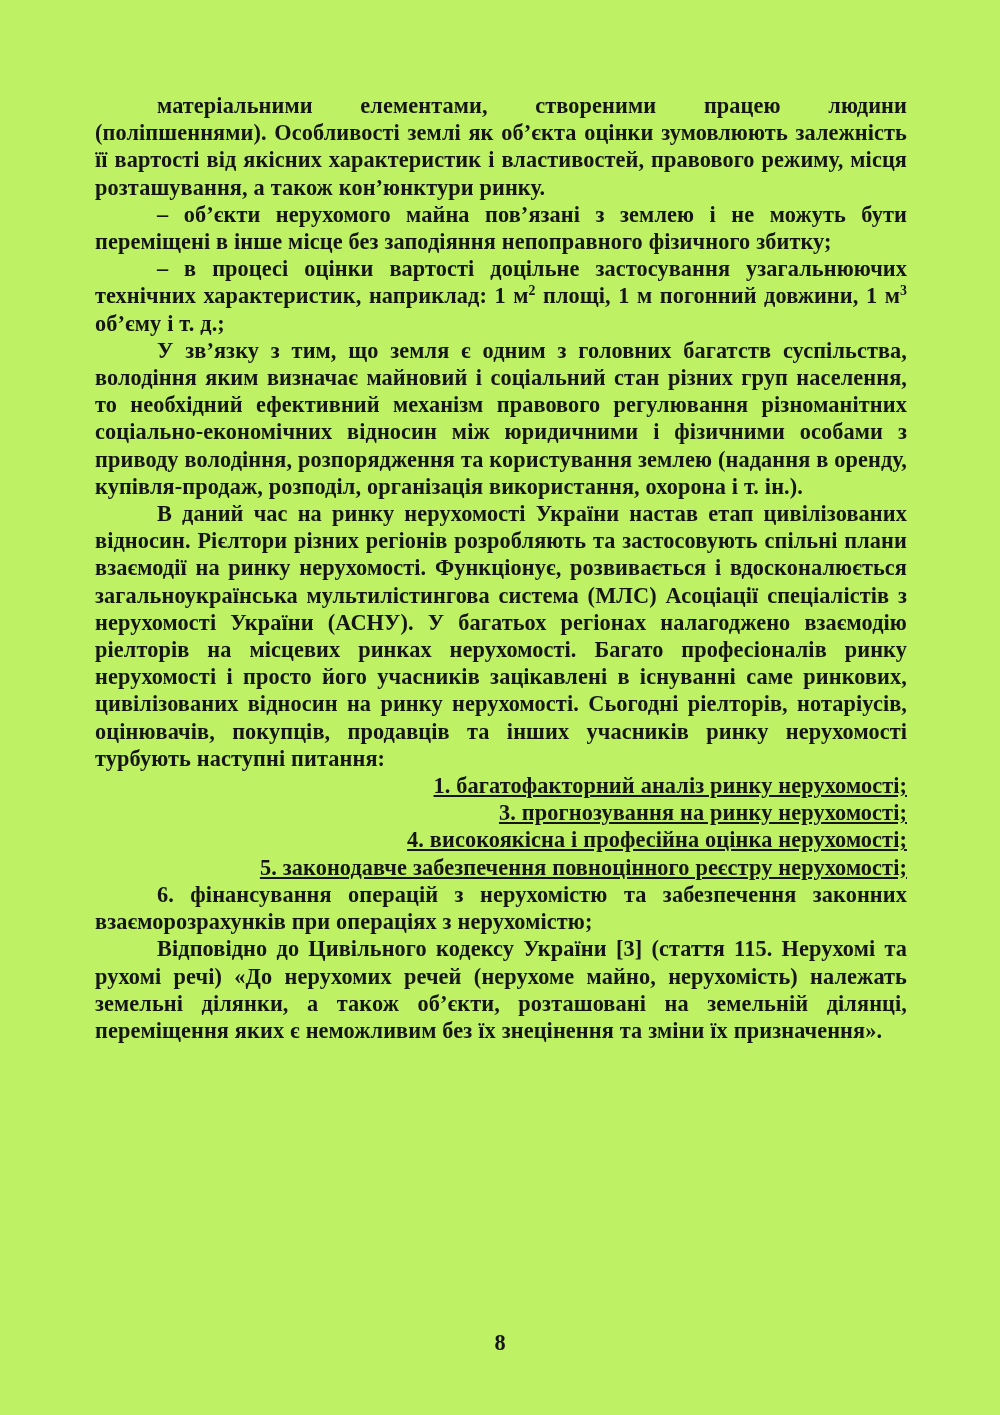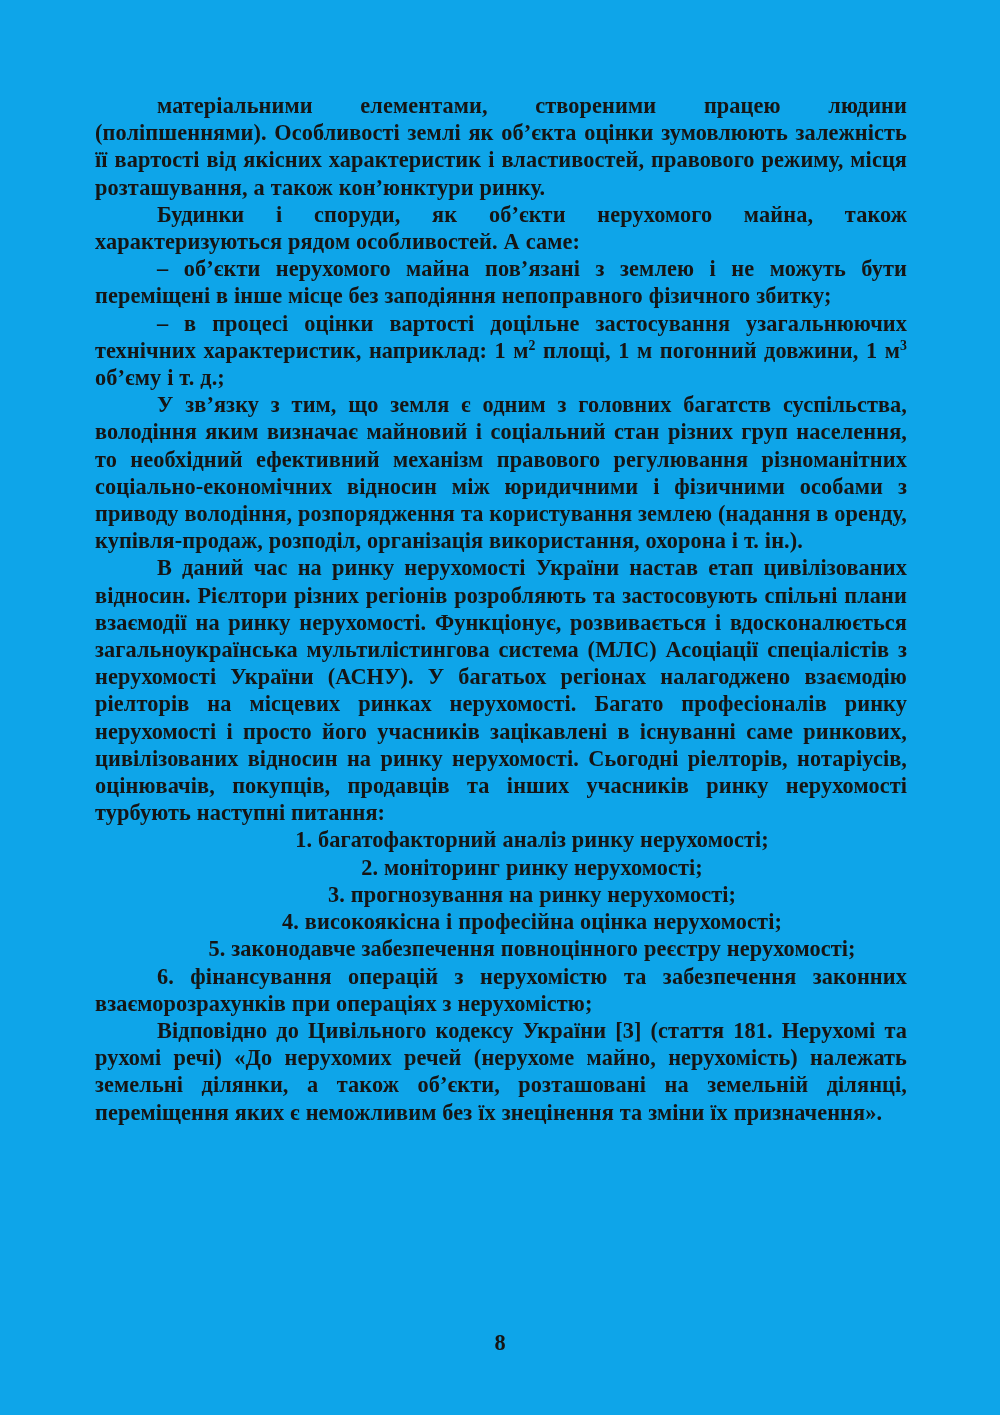--- a/index.html
+++ b/index.html
@@ -5,21 +5,21 @@
   html, body {
     margin: 0;
     padding: 0;
     background: #ffffff;
   }
 
   .page {
     position: relative;
     width: 1000px;
     height: 1415px;
-    background: #0ea5e9;
+    background: #bef264;
     overflow: hidden;
     font-family: "Liberation Serif", "DejaVu Serif", serif;
     color: #151515;
   }
 
   
   .content {
     position: absolute;
     left: 95px;
     top: 92px;
@@ -41,22 +41,23 @@
     -webkit-font-smoothing: antialiased;
   }
 
   
   .para.dash {
     text-indent: 62px;
   }
 
   
   .para.item {
-    text-align: center;
+    text-align: right;
     text-indent: 62px;
+    text-decoration: underline;
   }
 
   
   .para.item-wrap {
     text-align: justify;
     text-indent: 62px;
     font-family: Liberation Serif, serif;
   }
 
   .para.last {
@@ -91,46 +92,44 @@
 </style>
 </head>
 <body>
 
 <div class="page">
 
   <div class="content">
 
     <p class="para">матеріальними елементами, створеними працею людини (поліпшеннями). Особливості землі як об’єкта оцінки зумовлюють залежність її вартості від якісних характеристик і властивостей, правового режиму, місця розташування, а також кон’юнктури ринку.</p>
 
-    <p class="para">Будинки і споруди, як об’єкти нерухомого майна, також характеризуються рядом особливостей. А саме:</p>
 
     <p class="para dash">– об’єкти нерухомого майна пов’язані з землею і не можуть бути переміщені в інше місце без заподіяння непоправного фізичного збитку;</p>
 
 
     <p class="para dash"><span>– в процесі оцінки вартості доцільне застосування узагальнюючих технічних характеристик, наприклад: 1 м</span><sup>2</sup><span> площі, 1 м погонний довжини, 1 м</span><sup>3</sup><span> об’єму і т. д.;</span></p>
 
 
     <p class="para">У зв’язку з тим, що земля є одним з головних багатств суспільства, володіння яким визначає майновий і соціальний стан різних груп населення, то необхідний ефективний механізм правового регулювання різноманітних соціально-економічних відносин між юридичними і фізичними особами з приводу володіння, розпорядження та користування землею (надання в оренду, купівля-продаж, розподіл, організація використання, охорона і т. ін.).</p>
 
     <p class="para">В даний час на ринку нерухомості України настав етап цивілізованих відносин. Рієлтори різних регіонів розробляють та застосовують спільні плани взаємодії на ринку нерухомості. Функціонує, розвивається і вдосконалюється загальноукраїнська мультилістингова система (МЛС) Асоціації спеціалістів з нерухомості України (АСНУ). У багатьох регіонах налагоджено взаємодію ріелторів на місцевих ринках нерухомості. Багато професіоналів ринку нерухомості і просто його учасників зацікавлені в існуванні саме ринкових, цивілізованих відносин на ринку нерухомості. Сьогодні ріелторів, нотаріусів, оцінювачів, покупців, продавців та інших учасників ринку нерухомості турбують наступні питання:</p>
 
     <p class="para item">1. багатофакторний аналіз ринку нерухомості;</p>
 
-    <p class="para item">2. моніторинг ринку нерухомості;</p>
 
     <p class="para item">3. прогнозування на ринку нерухомості;</p>
 
     <p class="para item">4. високоякісна і професійна оцінка нерухомості;</p>
 
     <p class="para item">5. законодавче забезпечення повноцінного реєстру нерухомості;</p>
 
     <p class="para item-wrap">6. фінансування операцій з нерухомістю та забезпечення законних взаєморозрахунків при операціях з нерухомістю;</p>
 
 
-    <p class="para last">Відповідно до Цивільного кодексу України [3] (стаття 181. Нерухомі та рухомі речі) «До нерухомих речей (нерухоме майно, нерухомість) належать земельні ділянки, а також об’єкти, розташовані на земельній ділянці, переміщення яких є неможливим без їх знецінення та зміни їх призначення».</p>
+    <p class="para last">Відповідно до Цивільного кодексу України [3] (стаття 115. Нерухомі та рухомі речі) «До нерухомих речей (нерухоме майно, нерухомість) належать земельні ділянки, а також об’єкти, розташовані на земельній ділянці, переміщення яких є неможливим без їх знецінення та зміни їх призначення».</p>
 
   </div>
 
   <div class="page-number">8</div>
 
   <div class="scan-soften"></div>
 
 </div>
 
 </body></html>

